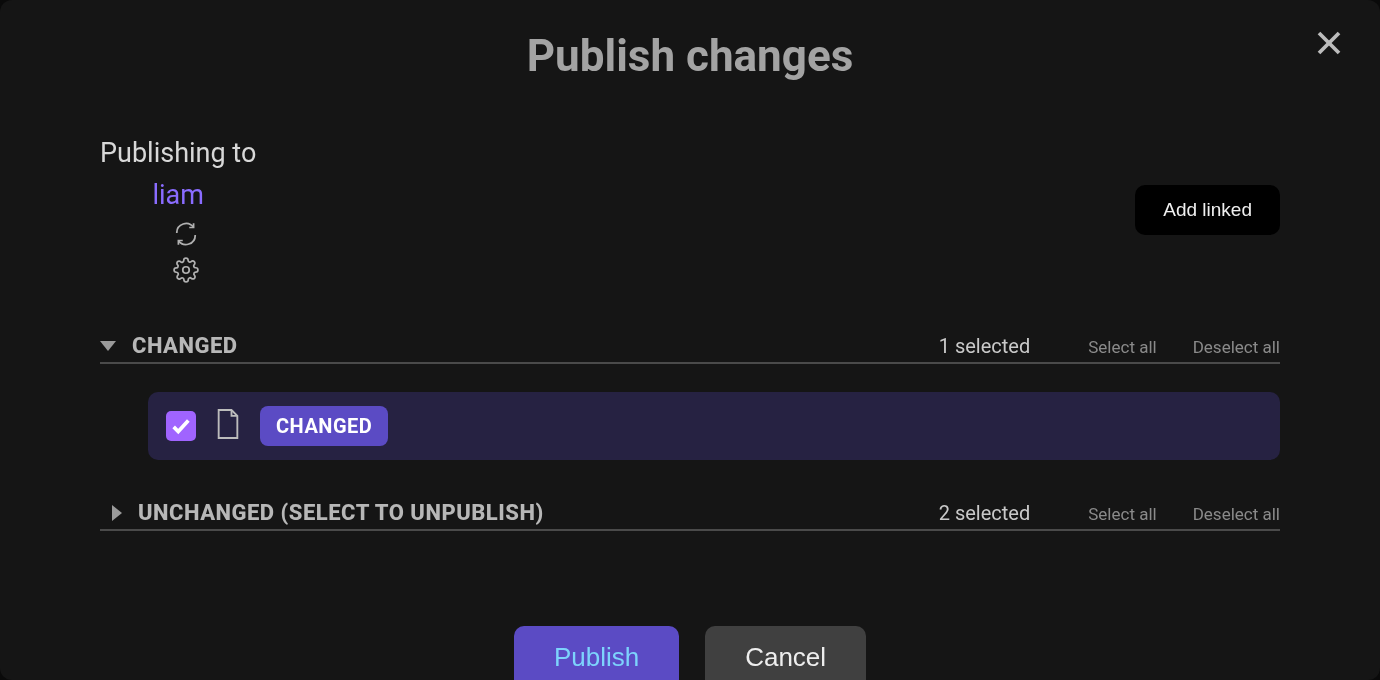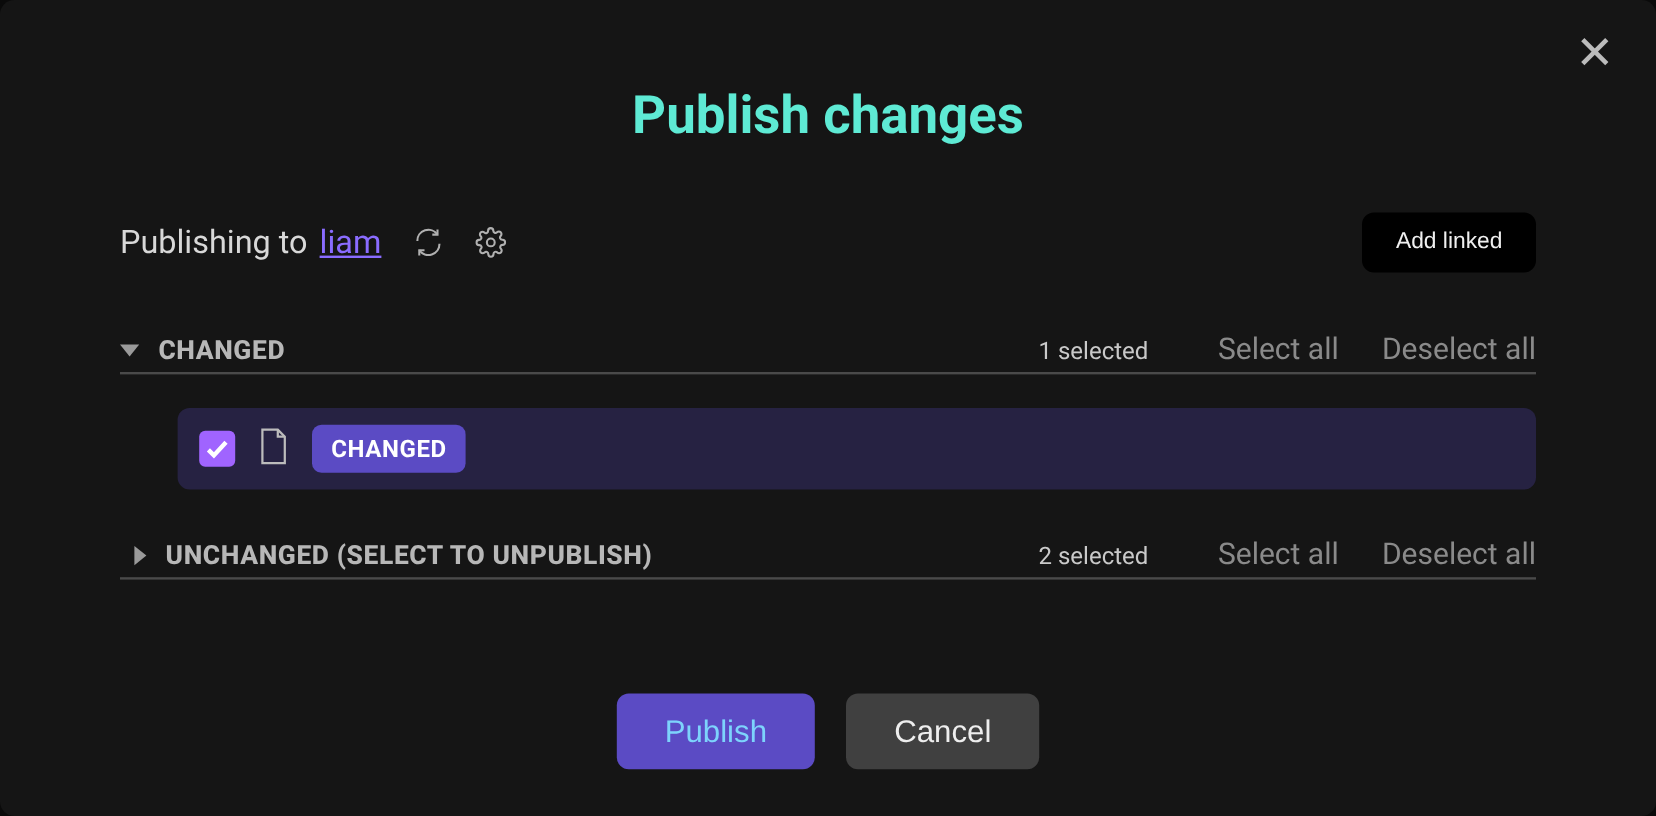--- a/index.html
+++ b/index.html
@@ -24,40 +24,39 @@
     top: 28px;
     right: 36px;
     cursor: pointer;
     color: #bcbcbc;
   }
   .close-btn svg { width: 30px; height: 30px; stroke: currentColor; stroke-width: 3; }
   .title {
     text-align: center;
     font-size: 44px;
     font-weight: 700;
-    color: #5eead4;
-    margin-top: 40px;
+    color: #a3a3a3;
     margin-bottom: 55px;
   }
   .pub-row {
     display: flex;
     align-items: center;
     justify-content: space-between;
     margin-bottom: 50px;
   }
   .pub-left {
     display: flex;
     align-items: center;
     gap: 10px;
     font-size: 27px;
     color: #d8d8d8;
+    flex-direction: column;
   }
   .target-link {
     color: #8a6cff;
-    text-decoration: underline;
     cursor: pointer;
   }
   .icon-btn {
     display: inline-flex;
     align-items: center;
     justify-content: center;
     color: #b0b0b0;
     cursor: pointer;
     margin-left: 16px;
   }
@@ -102,21 +101,21 @@
     font-weight: 800;
     color: #b7b7b7;
   }
   .spacer { flex: 1; }
   .count-text {
     font-size: 20px;
     color: #c9c9c9;
     margin-right: 22px;
   }
   .link-action {
-    font-size: 25px;
+    font-size: 17px;
     color: #8a8a8a;
     cursor: pointer;
     margin-left: 22px;
   }
   .file-row {
     margin: 28px 0 40px 48px;
     background: #262242;
     border-radius: 10px;
     padding: 14px 18px 14px 18px;
     display: flex;

